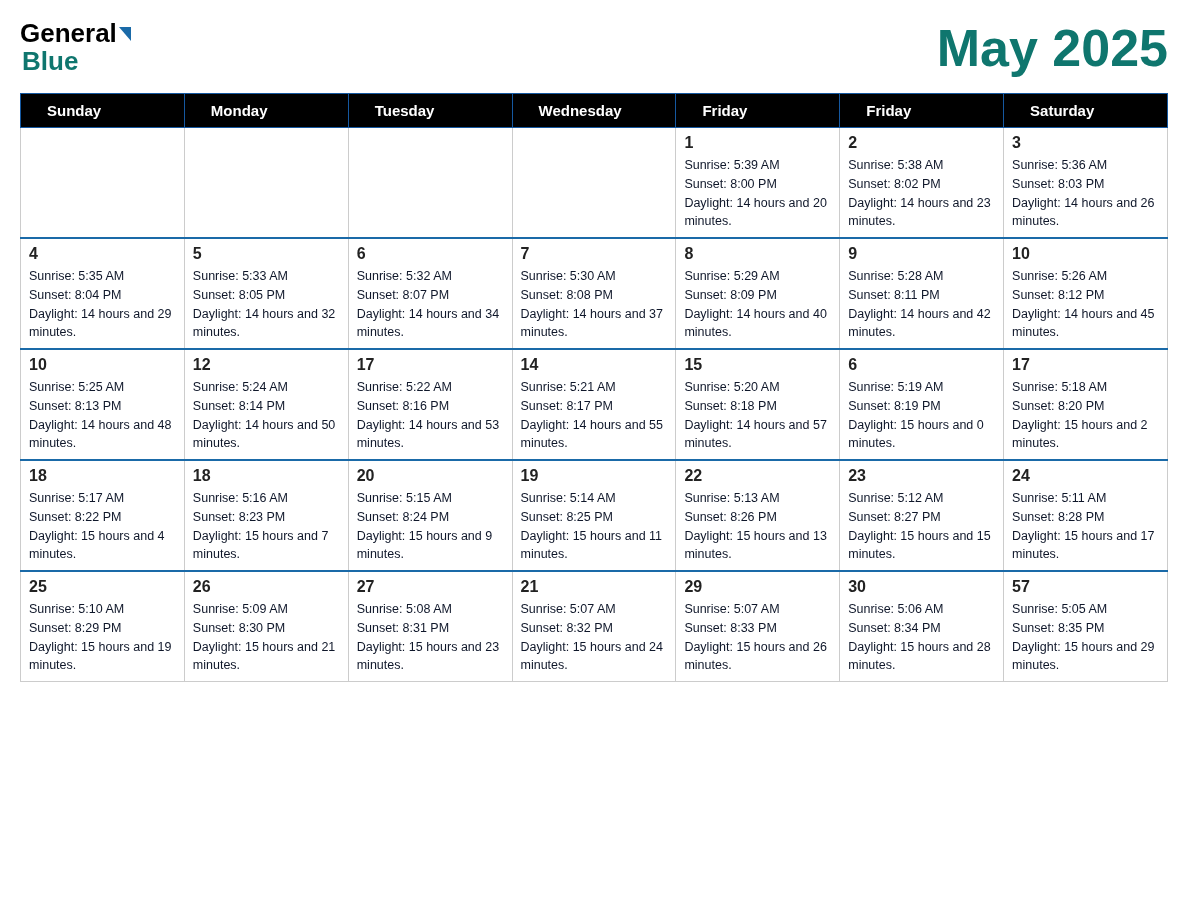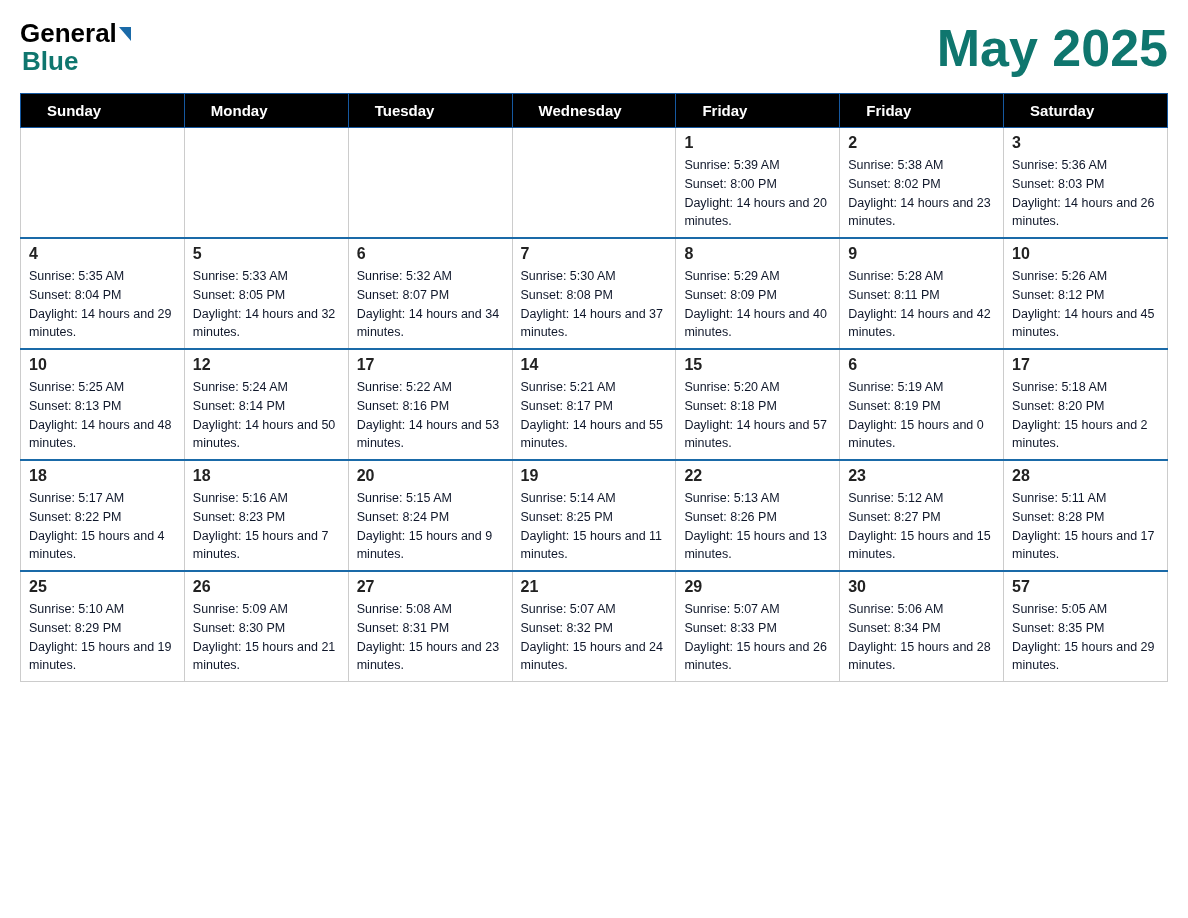--- a/index.html
+++ b/index.html
@@ -227,21 +227,21 @@
         </td>
         <td>
           <span class="day-number">22</span>
           <div class="day-info">Sunrise: 5:13 AM<br>Sunset: 8:26 PM<br>Daylight: 15 hours and 13 minutes.</div>
         </td>
         <td>
           <span class="day-number">23</span>
           <div class="day-info">Sunrise: 5:12 AM<br>Sunset: 8:27 PM<br>Daylight: 15 hours and 15 minutes.</div>
         </td>
         <td>
-          <span class="day-number">28</span>
+          <span class="day-number">24</span>
           <div class="day-info">Sunrise: 5:11 AM<br>Sunset: 8:28 PM<br>Daylight: 15 hours and 17 minutes.</div>
         </td>
       </tr>
       <tr class="row-divider">
         <td>
           <span class="day-number">25</span>
           <div class="day-info">Sunrise: 5:10 AM<br>Sunset: 8:29 PM<br>Daylight: 15 hours and 19 minutes.</div>
         </td>
         <td>
           <span class="day-number">26</span>

